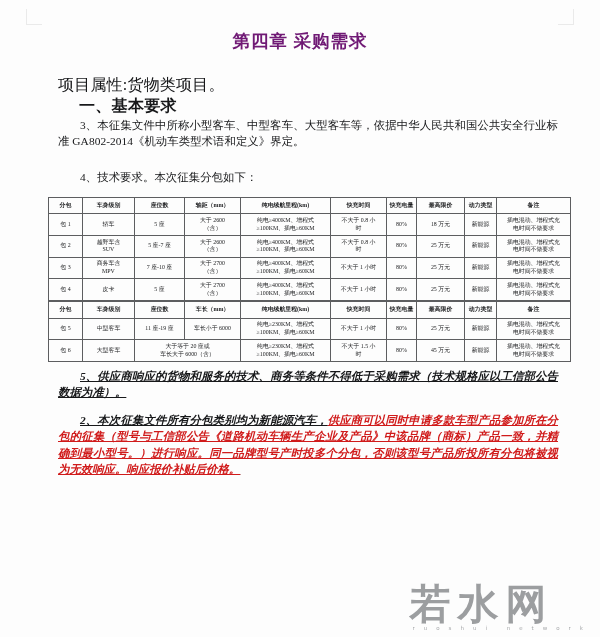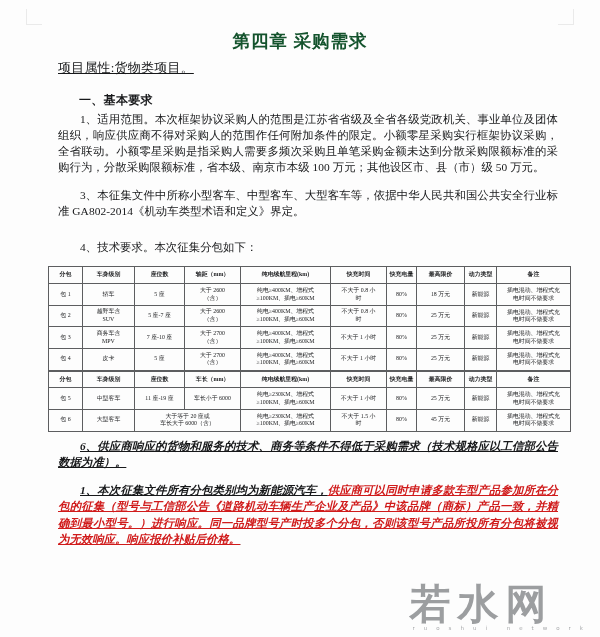--- a/index.html
+++ b/index.html
@@ -29,38 +29,36 @@
   }
   .crop.tl { left: 26px; top: 9px; border-left: 1.5px solid #d8d8d8; border-bottom: 1.5px solid #d8d8d8; }
   .crop.tr { right: 26px; top: 9px; border-right: 1.5px solid #d8d8d8; border-bottom: 1.5px solid #d8d8d8; }
 
   .doc-title {
     text-align: center;
     font-size: 17.5px;
     font-weight: bold;
     letter-spacing: 1px;
     margin: 29px 0 0 0;
-    color: #14532d;
+    color: #701a75;
   }
 
   .content {
     padding: 0 42px 0 58px;
   }
 
   .attr-line {
-    font-size: 13px;
-    margin-top: 6px;
+    font-size: 16px;
+    margin-top: 22px;
     letter-spacing: 0.2px;
-    text-decoration: underline;
   }
 
   .sec-head {
-    font-size: 12px;
-    font-weight: bold;
-    margin-top: 15px;
+    font-size: 16px;
+    font-weight: bold;
     text-indent: 21px;
     letter-spacing: 0.3px;
   }
 
   .para {
     font-size: 11.4px;
     line-height: 16.1px;
     text-indent: 22px;
     margin-top: 2px;
     text-align: justify;
@@ -155,21 +153,20 @@
   <div class="crop tr"></div>
 
   <h1 class="doc-title">第四章  采购需求</h1>
 
   <div class="content">
 
     <div class="attr-line">项目属性:货物类项目。</div>
 
     <div class="sec-head">一、基本要求</div>
 
-    <p class="para">1、适用范围。本次框架协议采购人的范围是江苏省省级及全省各级党政机关、事业单位及团体组织，响应供应商不得对采购人的范围作任何附加条件的限定。小额零星采购实行框架协议采购，全省联动。小额零星采购是指采购人需要多频次采购且单笔采购金额未达到分散采购限额标准的采购行为，分散采购限额标准，省本级、南京市本级 100 万元；其他设区市、县（市）级 50 万元。</p>
     <p class="para tight">3、本征集文件中所称小型客车、中型客车、大型客车等，依据中华人民共和国公共安全行业标准 GA802-2014《机动车类型术语和定义》界定。</p>
     <p class="para gap">4、技术要求。本次征集分包如下：</p>
 
     <div class="tbl-wrap">
 
       <table class="spec">
         <colgroup>
           <col class="c-bao">
             <col class="c-type">
             <col class="c-seat">
@@ -296,23 +293,23 @@
             <td>80%</td>
             <td>45 万元</td>
             <td>新能源</td>
             <td class="remark-cell">插电混动、增程式充<br>电时间不做要求</td>
           </tr>
         </tbody>
       </table>
 
     </div>
 
-    <p class="clause">6、供应商响应的货物和服务的技术、商务等条件不得低于采购需求（技术规格应以工信部公告数据为准）。</p>
-
-    <p class="clause c6"><span>1、本次征集文件所有分包类别均为新能源汽车，</span><span class="red">供应商可以同时申请多款车型产品参加所在分包的征集（型号与工信部公告《道路机动车辆生产企业及产品》中该品牌（商标）产品一致，并精确到最小型号。）进行响应。同一品牌型号产时投多个分包，否则该型号产品所投所有分包将被视为无效响应。响应报价补贴后价格。</span></p>
+    <p class="clause">5、供应商响应的货物和服务的技术、商务等条件不得低于采购需求（技术规格应以工信部公告数据为准）。</p>
+
+    <p class="clause c6"><span>2、本次征集文件所有分包类别均为新能源汽车，</span><span class="red">供应商可以同时申请多款车型产品参加所在分包的征集（型号与工信部公告《道路机动车辆生产企业及产品》中该品牌（商标）产品一致，并精确到最小型号。）进行响应。同一品牌型号产时投多个分包，否则该型号产品所投所有分包将被视为无效响应。响应报价补贴后价格。</span></p>
 
   </div>
 
   <div class="watermark">
     <span>若水网</span>
     <span class="sub">ruoshui network</span>
   </div>
 
 </div>
 

